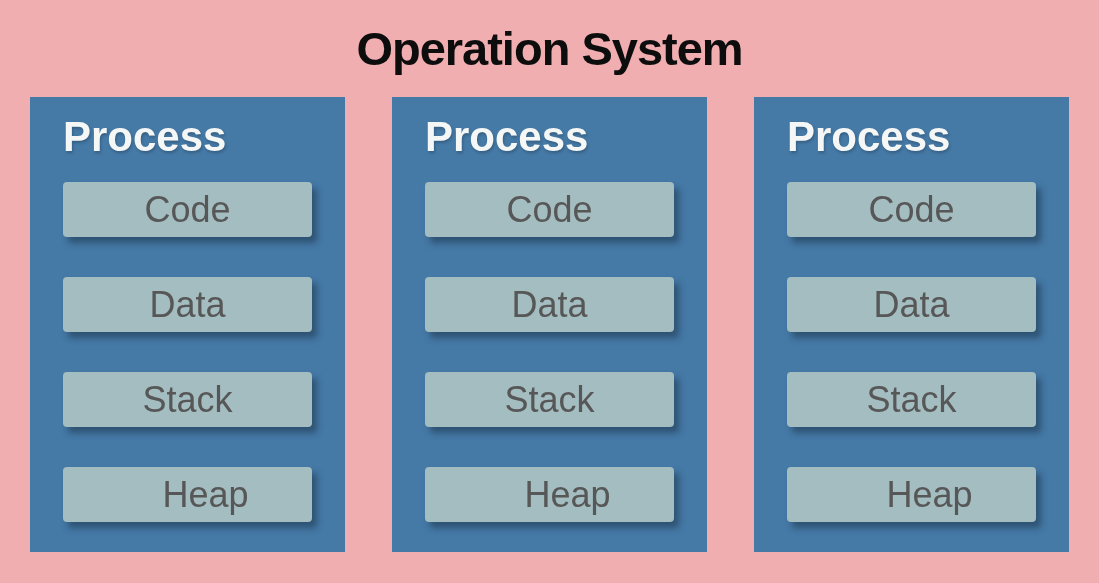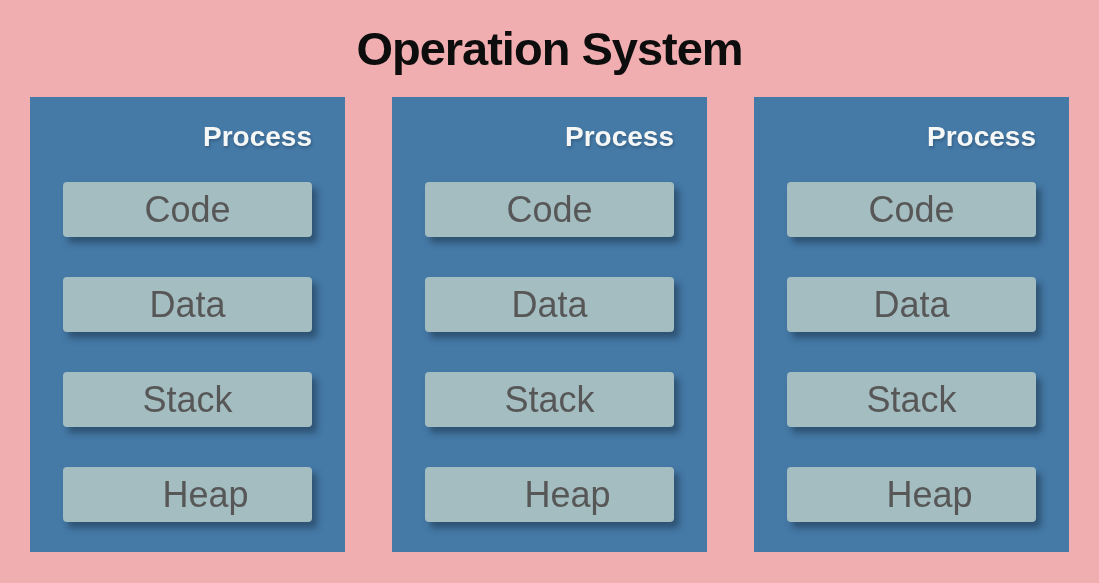--- a/index.html
+++ b/index.html
@@ -45,23 +45,23 @@
   }
   .process-card {
     flex: 1 1 0;
     background: var(--card, #4579a6);
     display: flex;
     flex-direction: column;
     padding: 12px 33px 0 33px;
     box-sizing: border-box;
   }
   .process-title {
-    text-align: right;
+    text-align: left;
     color: var(--card-title, #f5f7f6);
-    font-size: 28px;
+    font-size: 42px;
     font-weight: 700;
     line-height: 56px;
     margin-bottom: 17px;
     text-shadow: 1px 2px 3px rgba(0, 0, 0, 0.22);
   }
   .segment {
     height: 55px;
     flex: none;
     margin-bottom: 40px;
     background: var(--seg, #a3bdc1);

